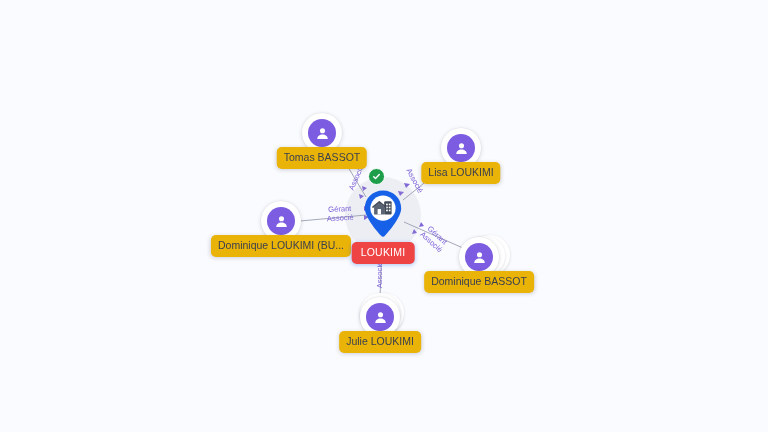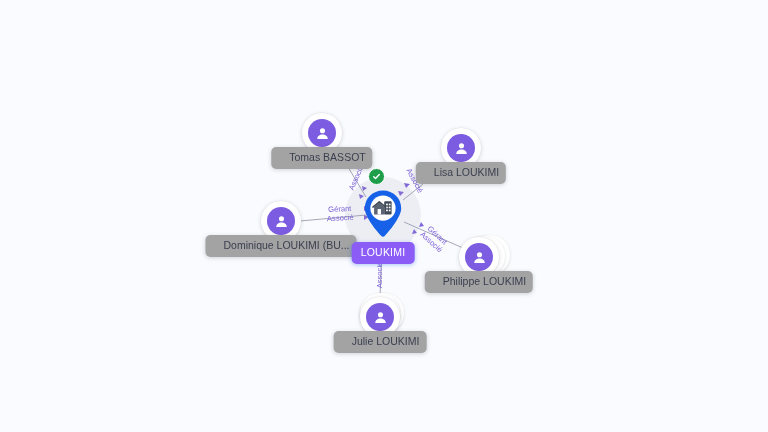--- a/index.html
+++ b/index.html
@@ -43,25 +43,25 @@
     display:flex;align-items:center;justify-content:center;
     position:relative;z-index:3;
   }
   .avatar svg{display:block;}
 
   .p-label{
     position:absolute;
     top:14px;
     left:50%;
     transform:translateX(-50%);
-    background:#a3a3a3;
+    background:#eab308;
     color:#3a3f4f;
     font-size:10.5px;
     line-height:1;
-    padding:5px 7px 6px 18px;
+    padding:5px 7px 6px 7px;
     border-radius:5px;
     white-space:nowrap;
     box-shadow:0 1px 4px rgba(40,45,70,.20);
     z-index:5;
   }
 
   
   #company{
     position:absolute;
     width:0;height:0;
@@ -83,21 +83,21 @@
     width:15px;height:15px;border-radius:50%;
     background:#1e9e4a;
     border:1.5px solid #ffffff;
     display:flex;align-items:center;justify-content:center;
     z-index:6;
   }
   .c-label{
     position:absolute;
     top:27px;left:50%;
     transform:translateX(-50%);
-    background:#8b5cf6;
+    background:#ef4444;
     color:#ffffff;
     font-size:10.5px;
     line-height:1;
     letter-spacing:.2px;
     padding:5px 9px 6px 9px;
     border-radius:5px;
     white-space:nowrap;
     box-shadow:0 1px 4px rgba(23,97,232,.35);
     z-index:7;
   }
@@ -203,21 +203,21 @@
     <div class="p-stack2"></div>
     <div class="p-stack1"></div>
     <div class="p-circle">
       <div class="avatar">
         <svg width="17" height="17" viewBox="0 0 24 24" fill="#ffffff">
           <circle cx="12" cy="8.2" r="3.6"></circle>
           <path d="M4.6 19.6c0-3.9 3.3-6.3 7.4-6.3s7.4 2.4 7.4 6.3z"></path>
         </svg>
       </div>
     </div>
-    <div class="p-label">Philippe LOUKIMI</div>
+    <div class="p-label">Dominique BASSOT</div>
   </div>
 
   <div class="person" style="left:380px;top:317px;">
     <div class="p-stack2" style="left:-16px;top:-24px;"></div>
     <div class="p-stack1" style="left:-20px;top:-24px;"></div>
     <div class="p-circle">
       <div class="avatar">
         <svg width="17" height="17" viewBox="0 0 24 24" fill="#ffffff">
           <circle cx="12" cy="8.2" r="3.6"></circle>
           <path d="M4.6 19.6c0-3.9 3.3-6.3 7.4-6.3s7.4 2.4 7.4 6.3z"></path>

